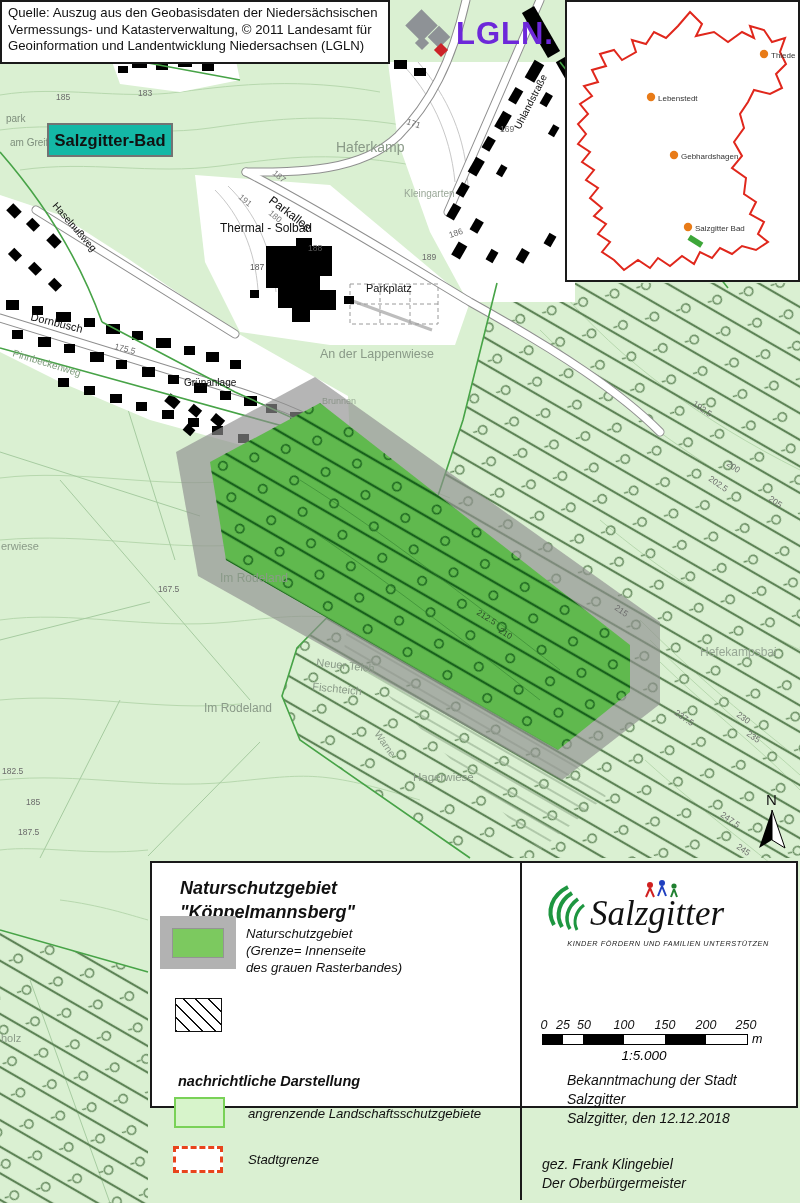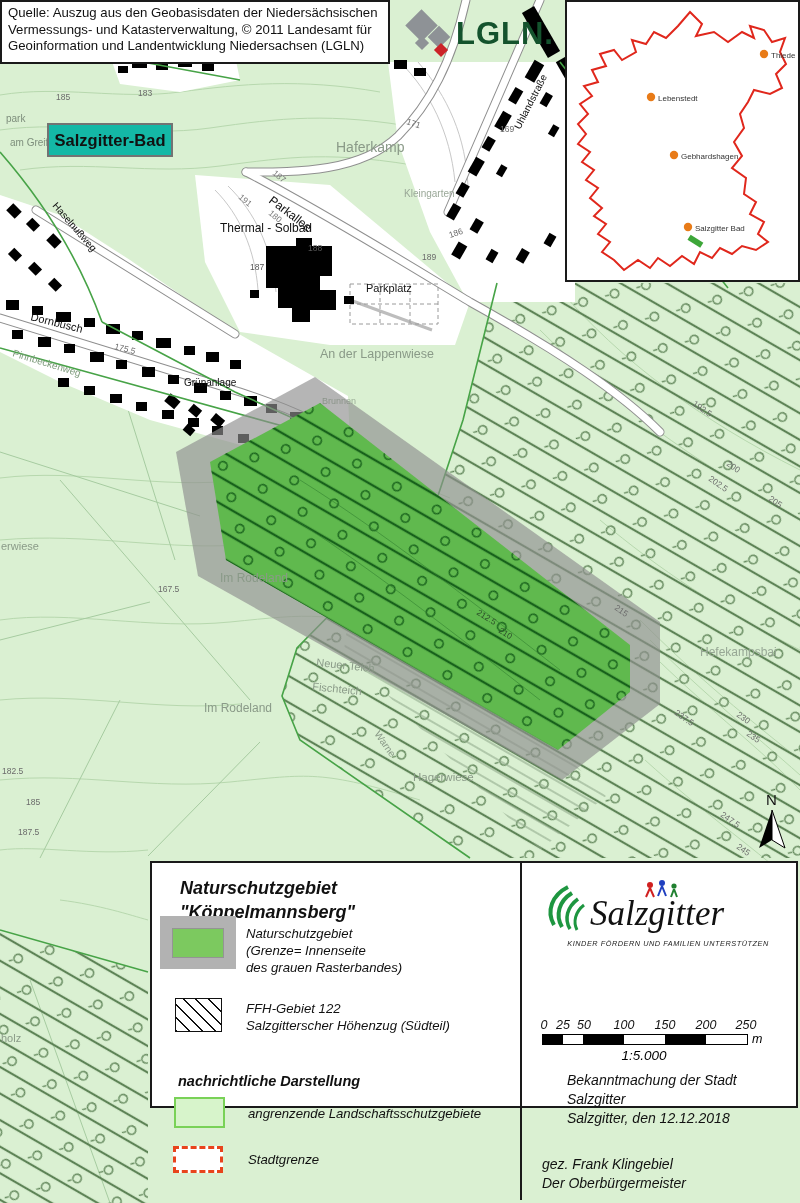--- a/index.html
+++ b/index.html
@@ -11,21 +11,21 @@
   .source-box{left:0;top:0;width:390px;height:64px;background:#fff;border:2px solid #1a1a1a;
               box-sizing:border-box;padding:3px 6px;font-size:13.2px;line-height:16.5px;color:#111;}
   
   .lgln{left:398px;top:2px;width:178px;height:62px;}
   .lgln .dia{position:absolute;background:#8e9296;transform:rotate(45deg);}
   .lgln .d1{left:12px;top:12px;width:23px;height:23px;}
   .lgln .d2{left:33px;top:27px;width:16px;height:16px;}
   .lgln .d3{left:19px;top:36px;width:10px;height:10px;}
   .lgln .dr{left:38px;top:43px;width:10px;height:10px;background:#cc2328;}
   .lgln .word{position:absolute;left:58px;top:14px;font-size:31px;font-weight:bold;
-              color:#14532d;letter-spacing:1px;}
+              color:#6d28d9;letter-spacing:1px;}
   
   .city-label{left:47px;top:123px;width:126px;height:34px;background:#14b8a6;border:2px solid #737373;
               box-sizing:border-box;display:flex;align-items:center;justify-content:center;
               font-size:16.5px;font-weight:bold;color:#111;}
   
   .inset{left:565px;top:0;width:235px;height:282px;background:#fff;border:2px solid #1a1a1a;box-sizing:border-box;}
   
   .legend{left:150px;top:861px;width:648px;height:247px;background:#fff;border:2px solid #1a1a1a;box-sizing:border-box;font-style:italic;}
   .legend .divider{position:absolute;left:368px;top:0;width:2px;height:337px;background:#1a1a1a;}
   .lg-title{position:absolute;left:28px;top:13px;font-size:18px;font-weight:bold;color:#111;line-height:24px;}
@@ -363,24 +363,20 @@
     <div class="sw sw-nsg">
       <div class="inner"></div>
     </div>
     <div class="lg-item" style="left:94px;top:62px;">
       <div>Naturschutzgebiet</div>
       <div>(Grenze= Innenseite</div>
       <div>des grauen Rasterbandes)</div>
     </div>
 
     <div class="sw sw-ffh"></div>
-    <div class="lg-item" style="left:94px;top:137px;">
-      <div>FFH-Gebiet 122</div>
-      <div>Salzgitterscher Höhenzug (Südteil)</div>
-    </div>
 
     <div class="lg-head">nachrichtliche Darstellung</div>
 
     <div class="sw sw-lsg"></div>
     <div class="lg-item" style="left:96px;top:242px;">angrenzende Landschaftsschutzgebiete</div>
 
     <div class="sw sw-stadt"></div>
     <div class="lg-item" style="left:96px;top:288px;">Stadtgrenze</div>
 
     <div class="abs" style="left:392px;top:16px;width:240px;height:62px;">

